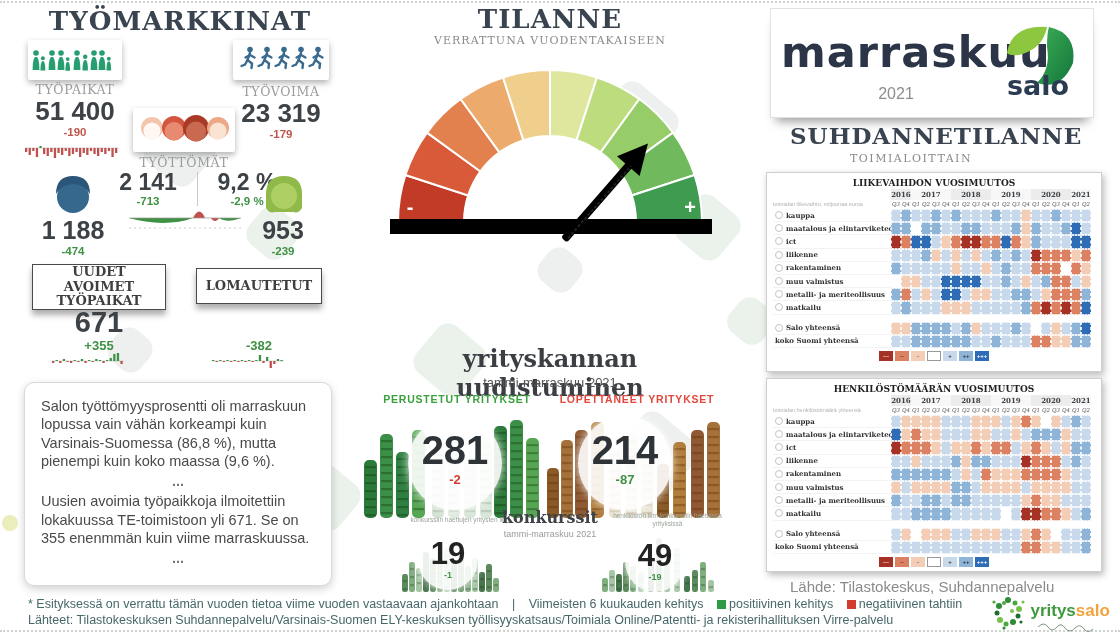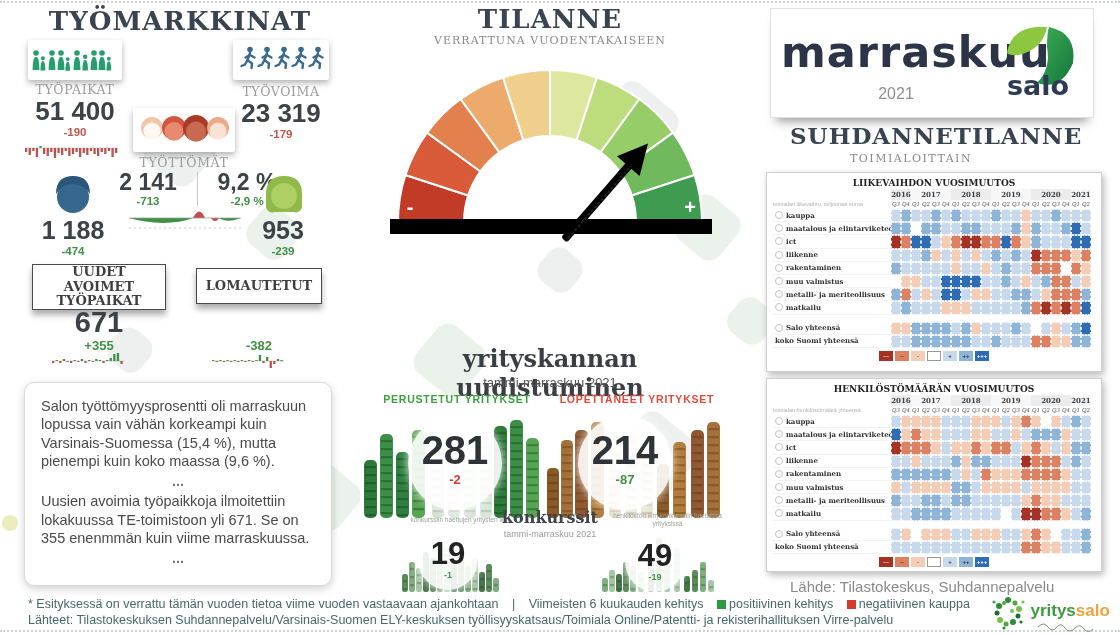--- a/index.html
+++ b/index.html
@@ -290,21 +290,21 @@
       <rect x="46.800000000000004" y="3" width="2.3" height="6" fill="#3f9143"></rect>
       <rect x="50.4" y="9" width="2.3" height="2" fill="#c0504d"></rect>
       <rect x="54" y="5" width="2.3" height="4" fill="#3f9143"></rect>
       <rect x="57.6" y="9" width="2.3" height="7" fill="#c0504d"></rect>
       <rect x="61.2" y="9" width="2.3" height="3" fill="#c0504d"></rect>
       <rect x="64.8" y="7" width="2.3" height="2" fill="#3f9143"></rect>
       <rect x="68.4" y="8" width="2.3" height="1" fill="#3f9143"></rect>
     </svg>
 
   <div class="note-box" id="narrative" style="left:24px;top:382px;width:308px;height:204px">
-      <p>Salon työttömyysprosentti oli marraskuun lopussa vain vähän korkeampi kuin Varsinais-Suomessa (15,4 %), mutta pienempi kuin  koko maassa (9,6 %).</p>
+      <p>Salon työttömyysprosentti oli marraskuun lopussa vain vähän korkeampi kuin Varsinais-Suomessa (86,8 %), mutta pienempi kuin  koko maassa (9,6 %).</p>
       <p class="sep">...</p>
       <p>Uusien avoimia työpaikkoja ilmoitettiin lokakuussa TE-toimistoon yli 671. Se on 355 enenmmän kuin viime marraskuussa.</p>
       <p class="sep">...</p>
     </div>
 
   <div class="abs ctr big-title" style="left:400px;top:4px;width:300px">TILANNE</div>
   <div class="abs ctr sub-grey" style="left:380px;top:34px;width:340px;letter-spacing:1px">VERRATTUNA VUODENTAKAISEEN</div>
 
   <svg class="abs" id="gauge" width="364" height="202" viewBox="0 0 364 202" style="left:368px;top:42px">
       <path d="M30,179.99999999999997 A152 152 0 0 1 37.439409523136675,133.02941685500798 L100.2091395986168,153.4245384837545 A86 86 0 0 0 96,180 Z" fill="#c23b27" stroke="#fff" stroke-width="2"></path>
@@ -1323,21 +1323,21 @@
       </div>
     </div>
 
   <div class="abs" style="left:790px;top:578px;font-size:15px;color:#8a8a8a">Lähde: Tilastokeskus, Suhdannepalvelu</div>
 
   <div class="abs foot" style="left:28px;top:597px;width:930px;white-space:nowrap">
     <span>* Esityksessä on verrattu tämän vuoden tietoa viime vuoden vastaavaan ajankohtaan</span>
     <span style="margin:0 10px">|</span>
     <span>Viimeisten 6 kuukauden kehitys</span>
     <span class="sq g"></span><span>positiivinen kehitys</span>
-    <span class="sq r"></span><span>negatiivinen kauppa</span>
+    <span class="sq r"></span><span>negatiivinen tahtiin</span>
   </div>
   <div class="abs foot" style="left:28px;top:613px;width:960px;white-space:nowrap">Lähteet:  Tilastokeskuksen Suhdannepalvelu/Varsinais-Suomen ELY-keskuksen työllisyyskatsaus/Toimiala Online/Patentti- ja rekisterihallituksen Virre-palvelu</div>
 
   <div class="abs" style="left:990px;top:594px;width:128px;height:38px">
     <svg width="36" height="36" viewBox="0 0 36 36" style="vertical-align:middle" id="ys-dots">
         <circle cx="18" cy="6" r="3" fill="#2e8b36"></circle>
         <circle cx="25" cy="9" r="2.5" fill="#4aa83e"></circle>
         <circle cx="29" cy="15" r="3" fill="#77c04c"></circle>
         <circle cx="28" cy="22" r="2.5" fill="#1f6e2c"></circle>
         <circle cx="23" cy="28" r="3" fill="#2e8b36"></circle>

